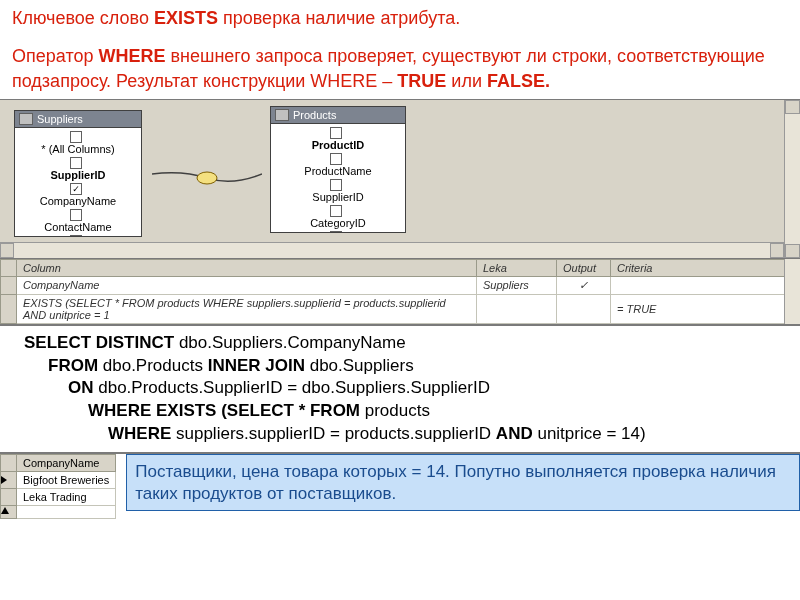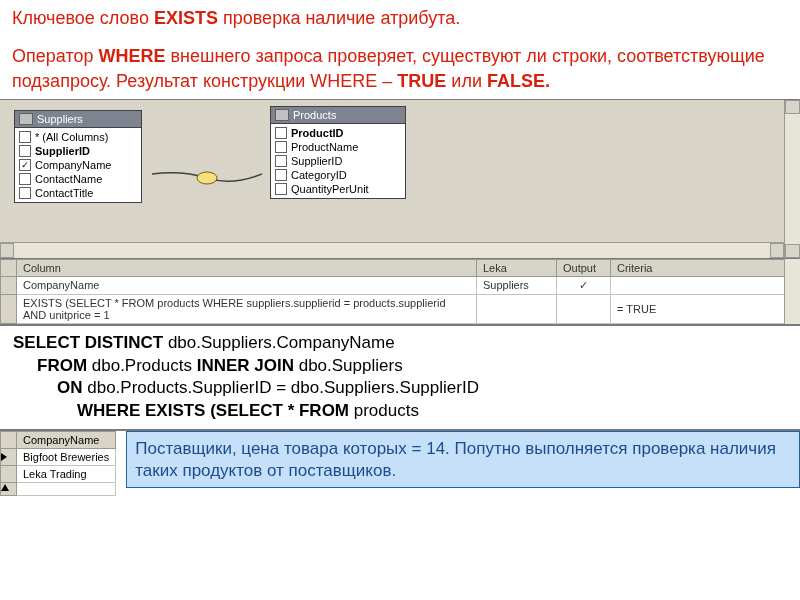--- a/index.html
+++ b/index.html
@@ -11,33 +11,33 @@
   .scroll-v { position: absolute; right: 0; top: 0; width: 16px; height: 100%; background: #e8e4d8; border-left: 1px solid #999; }
   .scroll-up, .scroll-down { height: 14px; background: #d8d4c8; border: 1px solid #999; }
   .scroll-down { position: absolute; bottom: 0; width: 100%; }
   .scroll-h { position: absolute; left: 0; bottom: 0; right: 16px; height: 16px; background: #e8e4d8; border-top: 1px solid #999; display:flex; }
   .scroll-l,.scroll-r{width:14px;border:1px solid #999;background:#d8d4c8;}
   .scroll-r{margin-left:auto;}
   .tbl-win { position: absolute; background: #f4f2eb; border: 1px solid #404040; box-shadow: 1px 1px 0 #fff inset; font-size: 11px; }
   .tbl-title { background: #7d8490; color: #fff; padding: 2px 4px; display: flex; align-items: center; border-bottom: 1px solid #404040; }
   .tbl-icon { width: 14px; height: 12px; background: #c0c0c0; border: 1px solid #606060; margin-right: 4px; display: inline-block; }
   .tbl-body { padding: 2px 0; background: #fff; max-height: 108px; overflow: hidden; }
-  .fld { display: flex; align-items: center; padding: 1px 4px; }
+  .fld { display: flex; align-items: center; padding: 1px 4px; flex-direction: column; }
   .chk { width: 12px; height: 12px; border: 1px solid #606060; margin-right: 4px; background: #fff; display: inline-flex; align-items: center; justify-content: center; font-size: 9px; }
   #win-suppliers { left: 14px; top: 10px; width: 128px; }
   #win-products { left: 270px; top: 6px; width: 136px; }
   .join { position: absolute; left: 152px; top: 68px; width: 110px; height: 20px; }
   .join svg { width: 100%; height: 100%; }
   .grid { border-collapse: collapse; width: 100%; font-size: 11px; color: #333; }
-  .grid-wrap { position: relative; }
+  .grid-wrap { position: relative; font-style: italic; }
   .grid th { background: #d8d4c8; font-weight: normal; text-align: left; padding: 2px 6px; border: 1px solid #9a9a8a; }
   .grid td { background: #fff; padding: 2px 6px; border: 1px solid #c4c4b8; }
   .rowhdr { width: 16px; background: #d8d4c8 !important; border: 1px solid #9a9a8a !important; }
   .gscroll { position:absolute; right:0; top:0; width:16px; height:100%; background:#e8e4d8;border-left:1px solid #999;}
-  .sql { padding: 6px 13px; font-size: 17px; font-family: Arial, sans-serif; line-height: 1.35; }
+  .sql { padding: 6px 24px; font-size: 17px; font-family: Arial, sans-serif; line-height: 1.35; }
   .sql .b { font-weight: bold; }
   .res-wrap { display: flex; align-items: flex-start; }
   .res-grid { border-collapse: collapse; font-size: 11px; }
   .res-grid th { background: #d8d4c8; font-weight: normal; padding: 2px 6px; border: 1px solid #9a9a8a; text-align: left;}
   .res-grid td { background: #fff; padding: 2px 6px; border: 1px solid #c4c4b8; }
   .res-row th { width: 14px; background:#d8d4c8; padding:0;}
   .note { background: #c7e0f9; border: 1px solid #2060a8; color: #1a4c8e; font-size: 17px; padding: 6px 8px; margin-left: 10px; flex: 1; line-height: 1.25; }
   .tri { display:inline-block; width:0;height:0;border-top:4px solid transparent;border-bottom:4px solid transparent;border-left:6px solid #000;}
   .star { display:inline-block;width:0;height:0;border-left:4px solid transparent;border-right:4px solid transparent;border-bottom:7px solid #000;vertical-align:2px;}
 </style>
@@ -156,20 +156,21 @@
 </tbody>
     </table>
 <div class="gscroll"></div>
 </div>
 
 <div class="sql">
   <div><span class="b">SELECT DISTINCT</span><span> dbo.Suppliers.CompanyName</span></div>
   <div style="padding-left:24px;"><span class="b">FROM</span><span> dbo.Products </span><span class="b">INNER JOIN</span><span> dbo.Suppliers</span></div>
   <div style="padding-left:44px;"><span class="b">ON</span><span> dbo.Products.SupplierID = dbo.Suppliers.SupplierID</span></div>
   <div style="padding-left:64px;"><span class="b">WHERE EXISTS (SELECT * FROM</span><span> products</span></div>
+  <div style="padding-left:84px;"><span class="b">WHERE</span><span> suppliers.supplierID = products.supplierID </span><span class="b">AND</span><span> unitprice = 14)</span></div>
 </div>
 
 <div class="res-wrap" style="border-top:2px solid #7a7a7a;">
   <table class="res-grid">
     <tbody>
         <tr>
           <th class="rowhdr"></th>
           <th>CompanyName</th>
         </tr>
     <tr class="res-row">

